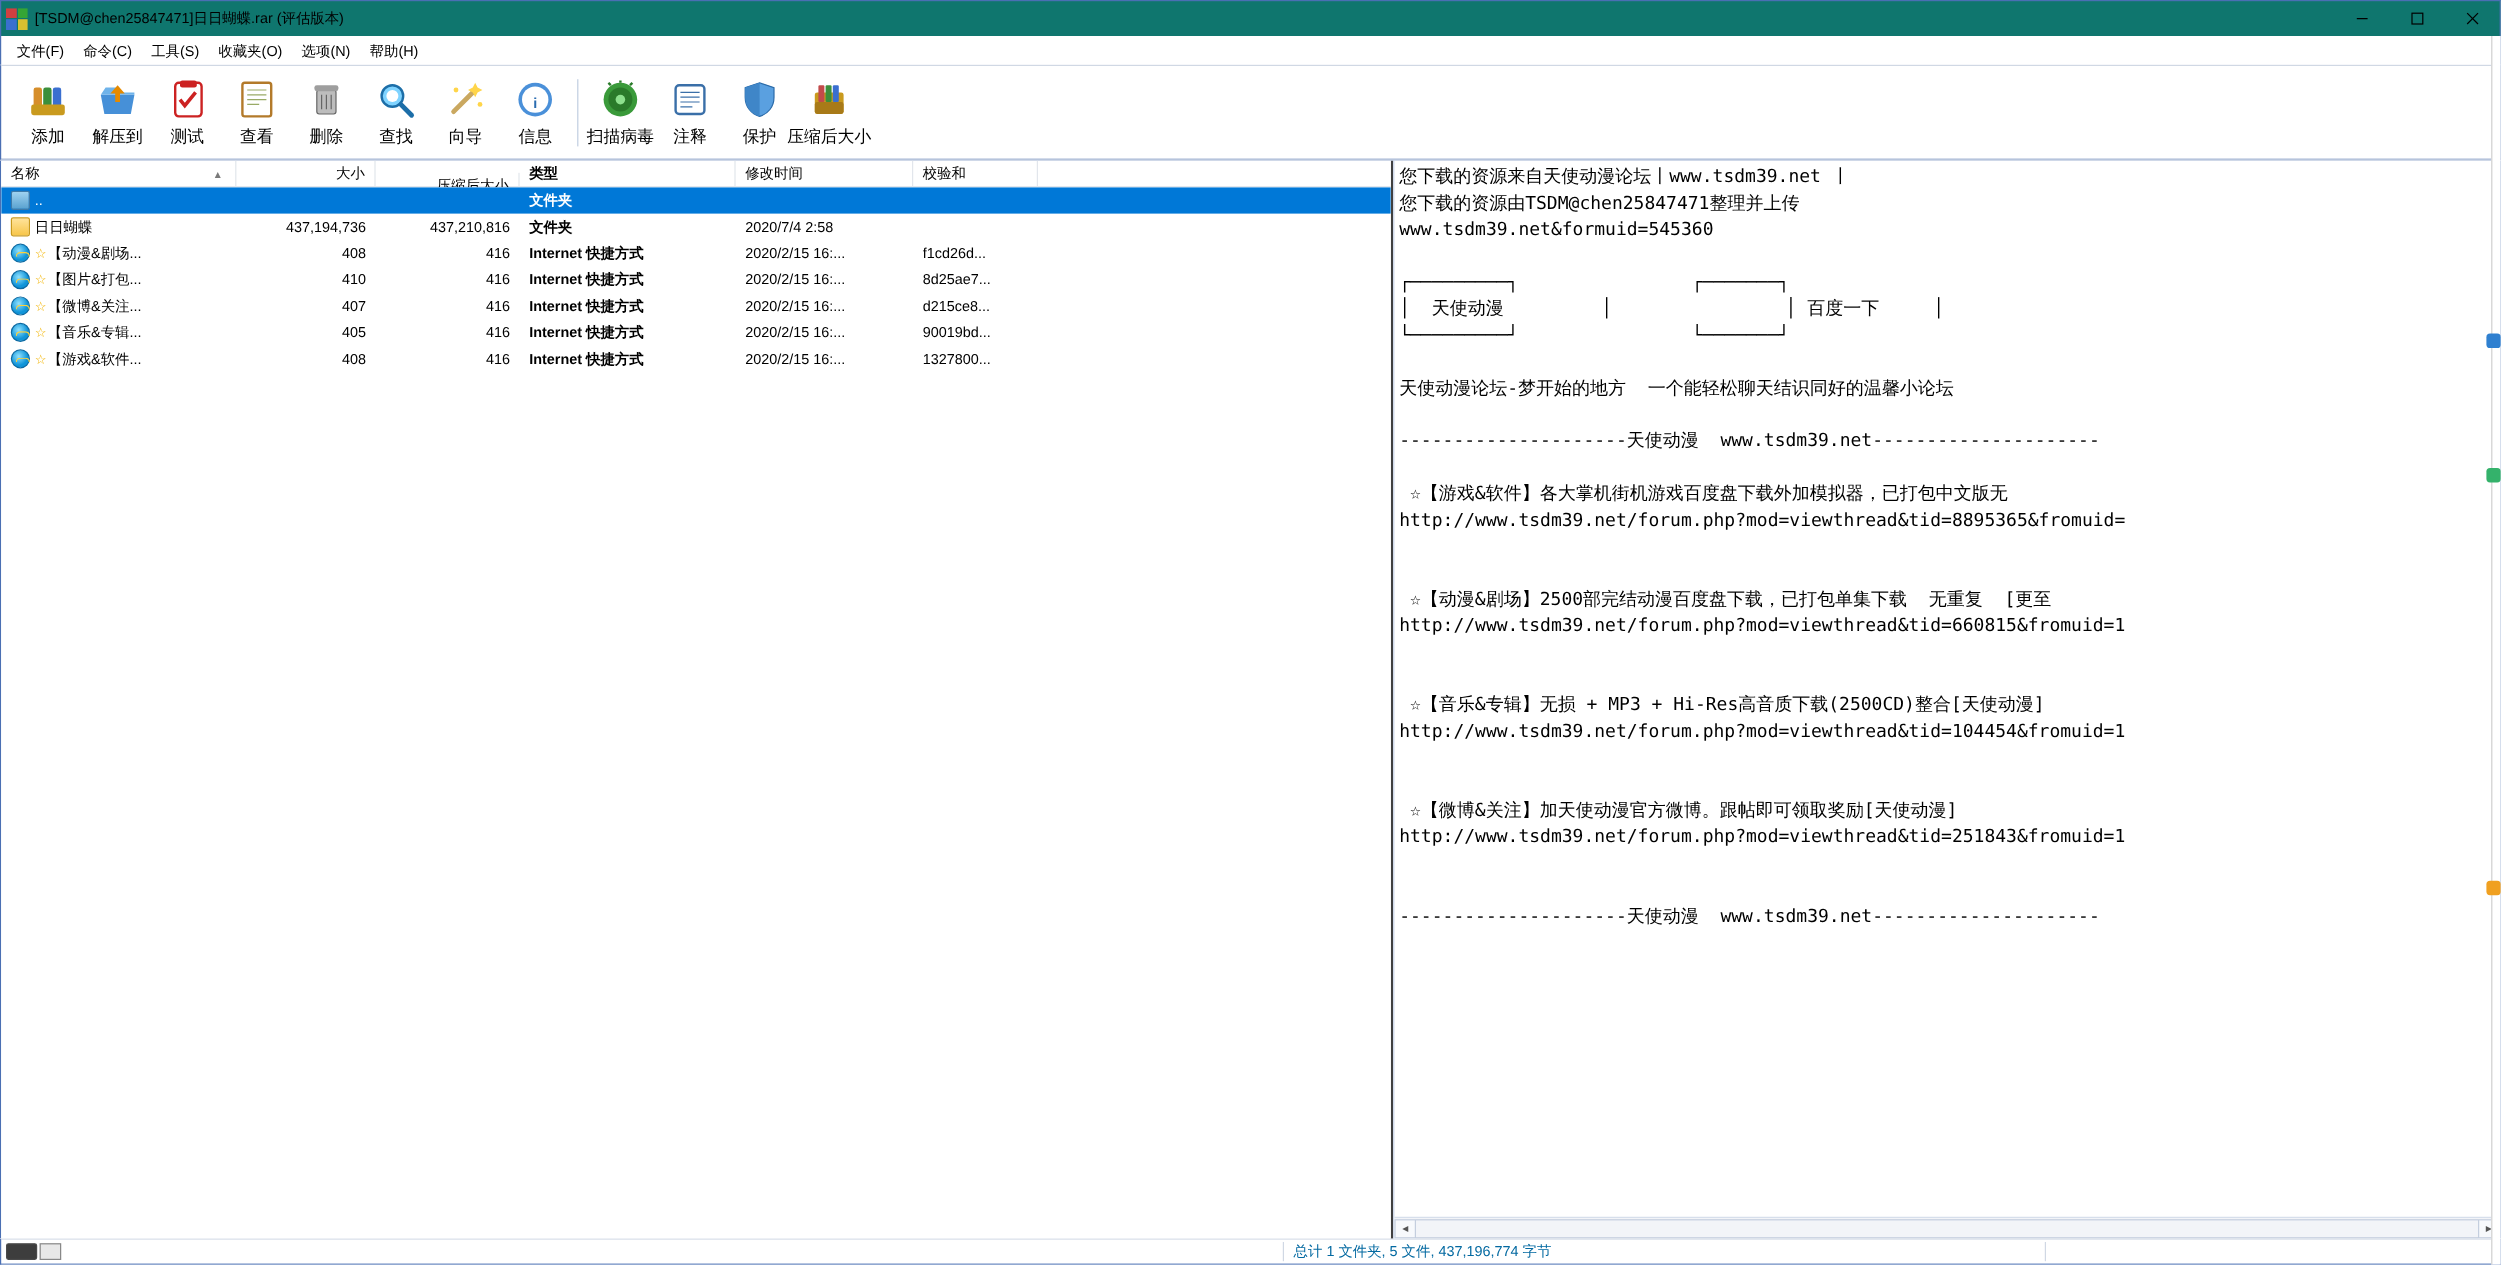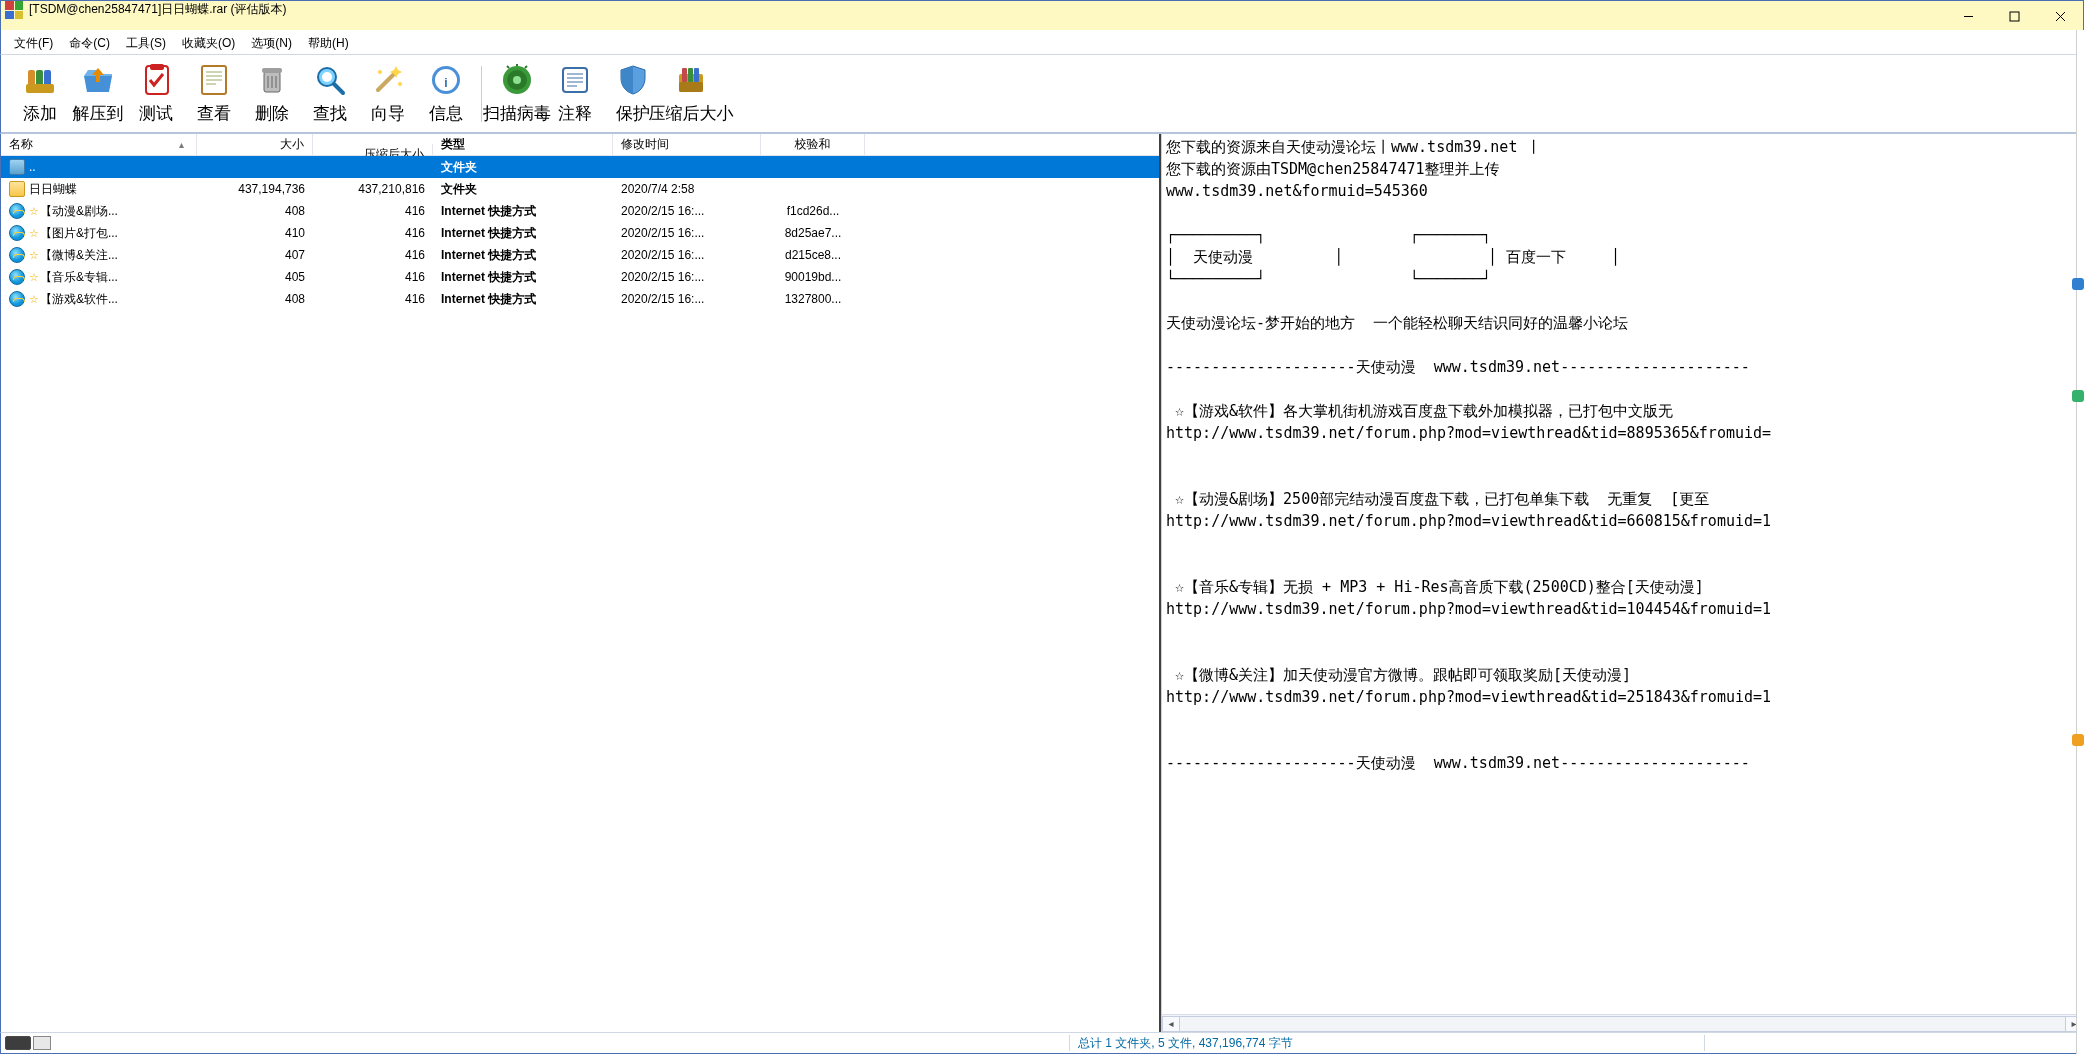--- a/index.html
+++ b/index.html
@@ -1,37 +1,37 @@
 <!DOCTYPE html>
 <html><head>
 <meta charset="utf-8">
 <style>
   * { margin:0; padding:0; box-sizing:border-box; font-family:"Microsoft YaHei","Segoe UI",sans-serif; font-size:12px; }
   body { width:2084px; height:1054px; background:#fff; overflow:hidden; position:relative; }
 
   
-  .titlebar { height:30px; background:#fef9c3; border:1px solid #4a6fb3; border-bottom:none; display:flex; align-items:flex-start; padding-left:4px; }
+  .titlebar { height:30px; background:#0f766e; border:1px solid #4a6fb3; border-bottom:none; display:flex; align-items:center; padding-left:4px; }
   .titlebar .app-icon { width:18px; height:18px; display:grid; grid-template:1fr 1fr/1fr 1fr; gap:1px; margin-right:6px; }
   .titlebar .app-icon span:nth-child(1){background:#d04040;}
   .titlebar .app-icon span:nth-child(2){background:#35a535;}
   .titlebar .app-icon span:nth-child(3){background:#3a6fd0;}
   .titlebar .app-icon span:nth-child(4){background:#d8c030;}
   .titlebar .title-text { flex:1; color:#000; }
   .win-btn { width:46px; height:30px; display:flex; align-items:center; justify-content:center; }
   .win-btn svg { width:11px; height:11px; }
 
   
   .menubar { height:24px; border:1px solid #4a6fb3; border-top:none; border-bottom:none; display:flex; align-items:flex-end; padding-left:6px; gap:2px; }
   .menubar .mi { padding:2px 7px; cursor:default; }
 
   
   .toolbar { height:80px; border:1px solid #4a6fb3; border-top:1px solid #d0d8e4; border-bottom:2px solid #b6c4dc; display:flex; align-items:center; padding:4px 10px; gap:0; }
   .tb-btn { display:flex; flex-direction:column; align-items:center; justify-content:center; width:58px; padding:2px 0; cursor:default; }
   .tb-btn .glyph { width:36px; height:36px; display:flex; align-items:center; justify-content:center; }
-  .tb-btn .lbl { margin-top:4px; font-size:17px; color:#000; white-space:nowrap; }
+  .tb-btn .lbl { margin-top:4px; font-size:14px; color:#000; white-space:nowrap; }
   .tb-sep { width:1px; height:56px; background:#c0cee0; margin:0 6px; }
 
   
   .main { display:flex; height:calc(100% - 30px - 24px - 80px - 22px); border-left:1px solid #4a6fb3; border-right:1px solid #4a6fb3; }
   .left-pane { width:1160px; display:flex; flex-direction:column; border-right:2px solid #404040; }
   .right-pane { flex:1; display:flex; flex-direction:column; background:#fff; border-left:1px solid #c7d3e6;}
 
   
   .colhdr { height:22px; display:flex; align-items:center; border-bottom:1px solid #e2e6ec; background:#fff; user-select:none; }
   .colhdr .ch { border-right:1px solid #e2e6ec; padding:0 8px; height:100%; display:flex; align-items:center; color:#000; overflow:hidden; }
@@ -62,21 +62,21 @@
   .sb-hd { width:18px; height:14px; border:1px solid #888; background:#e8e8e8;}
   .sb-center { flex:1; color:#0369a1; }
   .sb-sep { width:1px; height:16px; background:#d0d8e4; margin:0 8px;}
 
   
   .c-name{width:196px;}
   .c-size{width:116px;}
   .c-pack{width:120px;}
   .c-type{width:180px;font-weight:bold;}
   .c-mod{width:148px;}
-  .c-crc{width:104px;justify-content:center;}
+  .c-crc{width:104px;}
 
   
   .edge-strip{position:absolute;right:0;top:30px;bottom:0;width:8px;background:#fff;border-left:1px solid #cfcfcf;}
   .edge-strip .dot{position:absolute;right:0;width:12px;height:12px;border-radius:3px;}
 </style>
 </head>
 <body>
 
 <div class="titlebar">
   <div class="app-icon">

